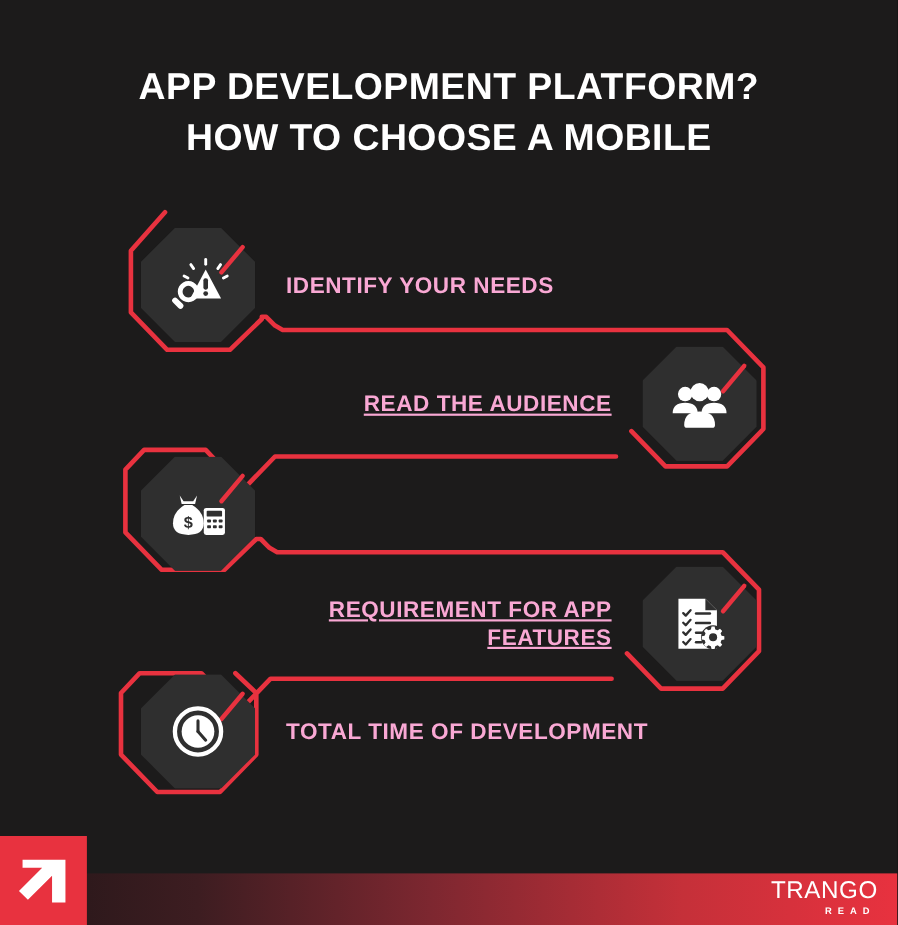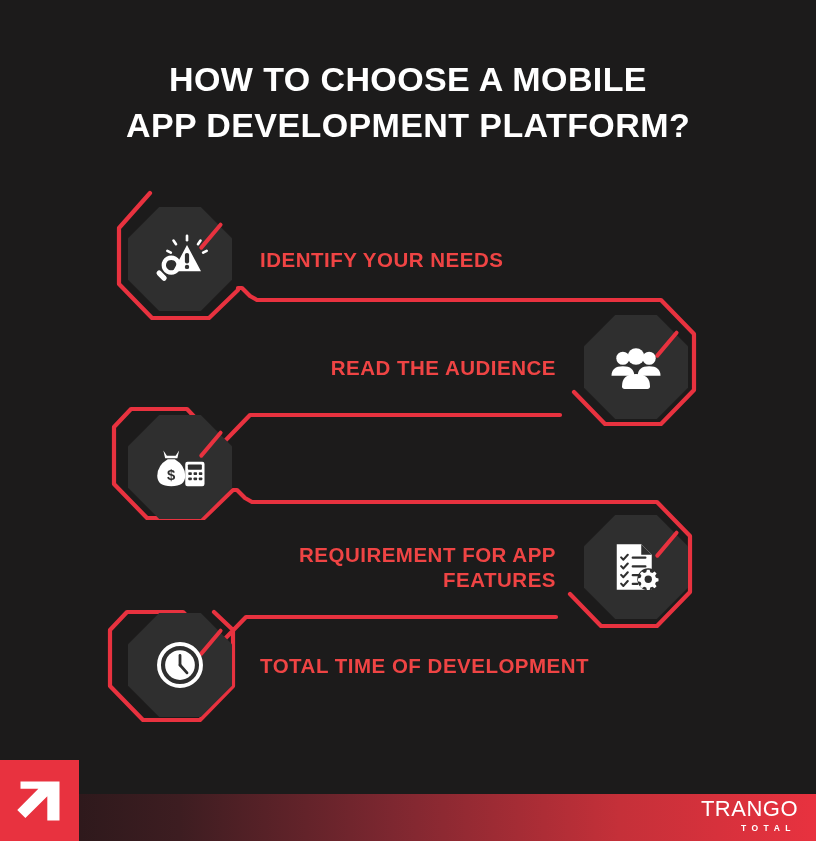--- a/index.html
+++ b/index.html
@@ -90,29 +90,29 @@
   }
   .badge .glyph {
     position: relative;
     width: 56px;
     height: 56px;
     z-index: 2;
   }
   .badge .glyph svg { width: 56px; height: 56px; display: block; }
 
   .step-label {
-    color: #ef4444;
+    color: #f9a8d4;
     font-size: 20.5px;
     font-weight: bold;
     letter-spacing: 0.5px;
     line-height: 25px;
     text-transform: uppercase;
   }
   .step.left  .step-label { margin-left: 28px; text-align: left; }
-  .step.right .step-label { margin-right: 28px; text-align: right; flex: 1 1 auto; }
+  .step.right .step-label { margin-right: 28px; text-align: right; flex: 1 1 auto; text-decoration: underline; }
 
   
   #footer {
     position: absolute;
     left: 0;
     bottom: 0;
     width: 816px;
     height: 47px;
     background: linear-gradient(to right, #231618 0%, #3d1d21 22%, #7d2730 48%, #c53039 76%, #e8323f 100%);
     z-index: 4;
@@ -153,22 +153,22 @@
     justify-content: center;
   }
   #logo-tile svg { width: 52px; height: 52px; display: block; }
 </style>
 </head>
 <body>
 
 <div id="page">
 
   <div id="title-block">
+    <span class="title-line">APP DEVELOPMENT PLATFORM?</span>
     <span class="title-line">HOW TO CHOOSE A MOBILE</span>
-    <span class="title-line">APP DEVELOPMENT PLATFORM?</span>
   </div>
 
   <svg id="snake-layer" viewBox="0 0 816 841">
     <g fill="none" stroke="#e8323f" stroke-width="4.2" stroke-linecap="round" stroke-linejoin="round">
 
       <path d="M150,193 L119,228 L119,284 L152,318 L209,318 L238,290
                L238,288 L242,288 L250,296 L257,300 L661,300 L694,334 L694,390 L661,424 L605,424 L574,392"></path>
 
       <path d="M560,415 L250,415 L222,444 L222,443 L219,443 L187,409 L131,409
                L114,427 L114,484 L147,518 L204,518 L233,490 L237,490 L245,498 L252,502 L657,502 L690,536
@@ -300,21 +300,21 @@
         </span>
       </div>
       <div class="step-label">TOTAL TIME OF DEVELOPMENT</div>
     </div>
 
   </div>
 
   <div id="footer">
     <div id="footer-brand">
       <span id="brand-name">TRANGO</span>
-      <span id="brand-sub">TOTAL</span>
+      <span id="brand-sub">READ</span>
     </div>
   </div>
 
   <div id="logo-tile">
     <svg viewBox="0 0 64 64">
       <g fill="#ffffff">
         <path d="M8 8 H56 V56 H41 V26 L14 53 L4 43 L30 17 H8 Z"></path>
       </g>
     </svg>
   </div>

